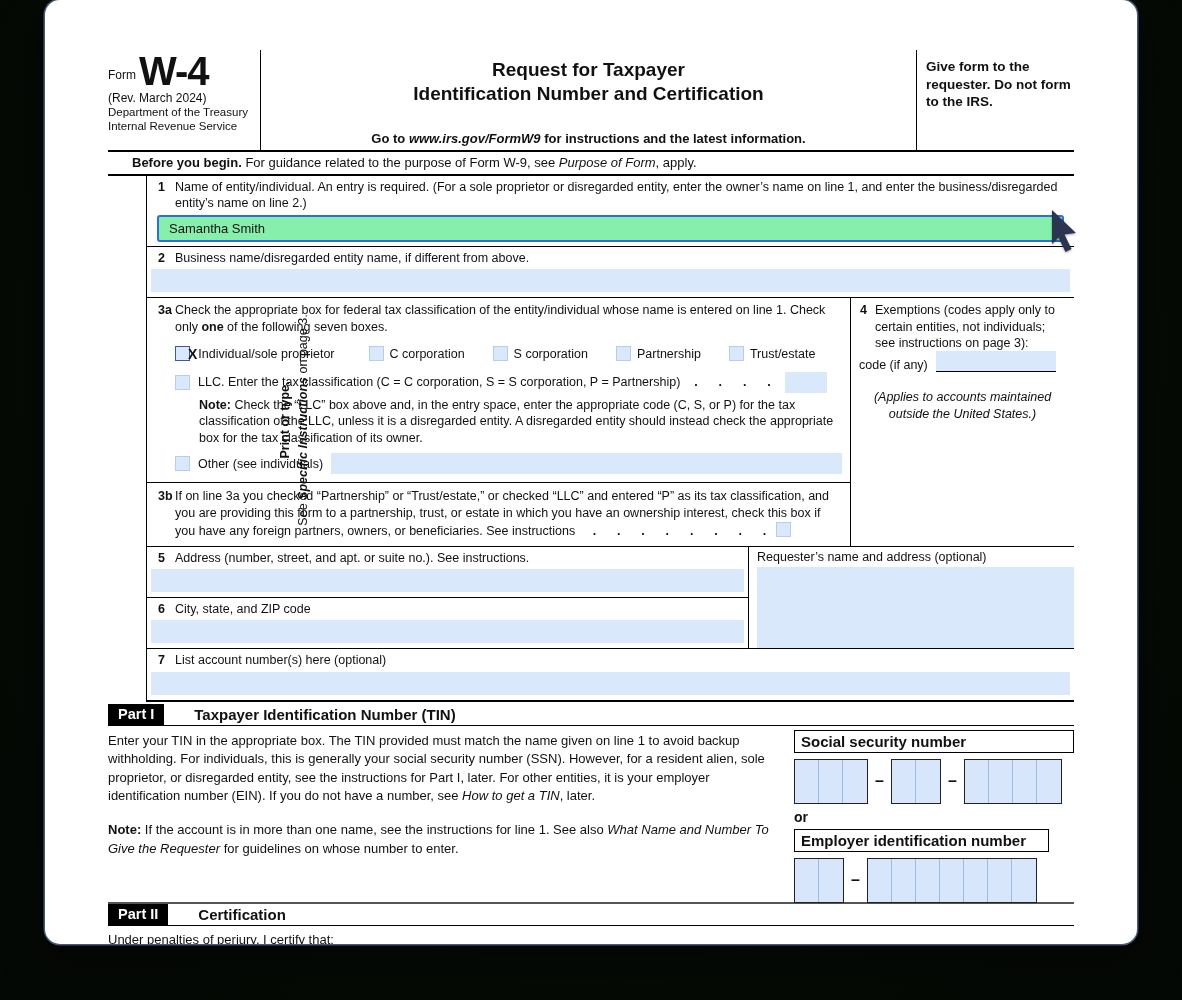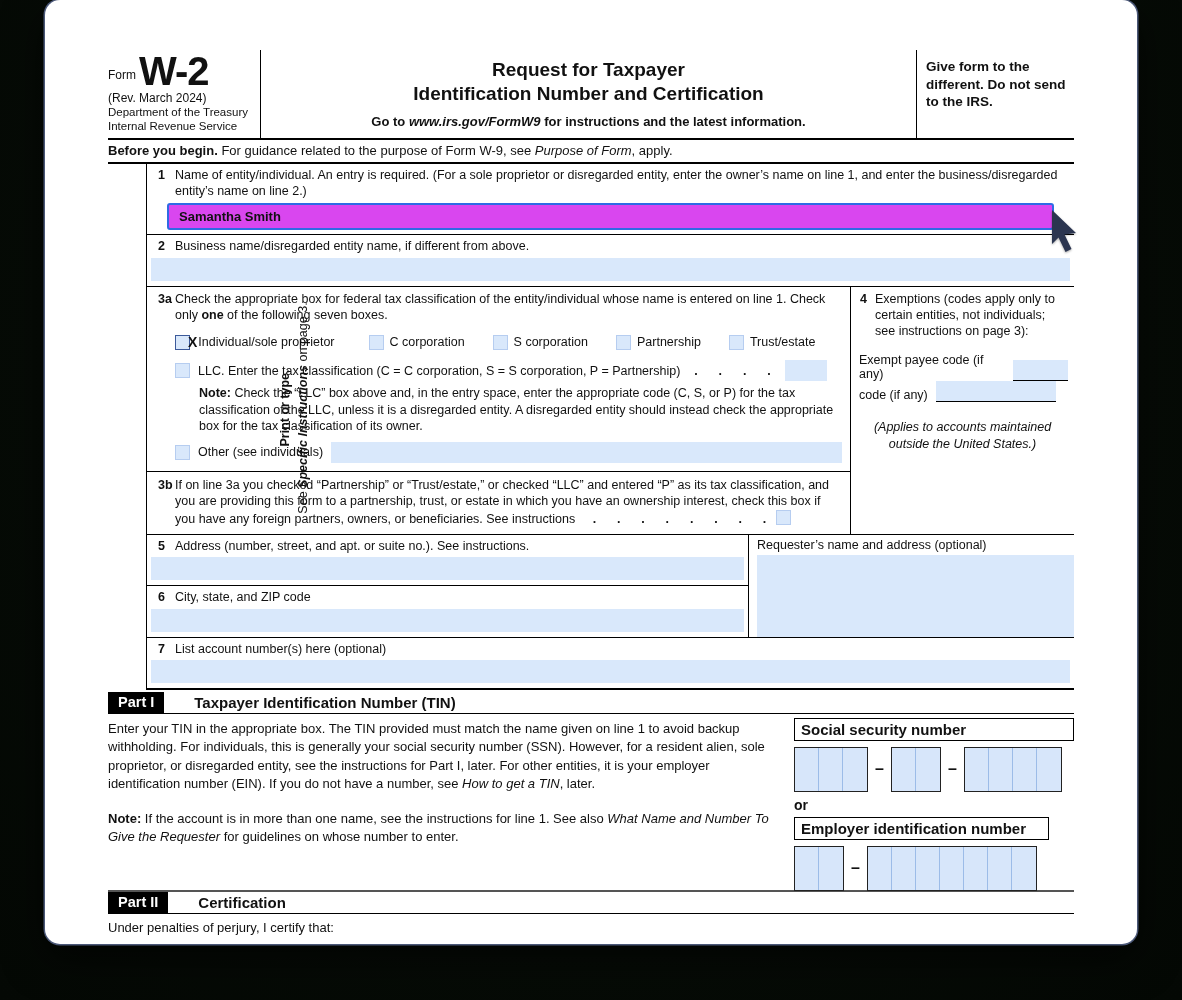--- a/index.html
+++ b/index.html
@@ -15,44 +15,44 @@
   
   .hdr { display:flex; border-bottom:2px solid #000; }
   .hdr-left { width:153px; padding:4px 6px 4px 0; border-right:1.5px solid #000; }
   .formline { display:flex; align-items:flex-end; }
   .small { font-size:12px; padding-bottom:6px; }
   .w9 { font-size:40px; font-weight:bold; letter-spacing:-1px; line-height:.85; margin-left:3px; }
   .rev { font-size:12px; margin-top:3px; }
   .dept { font-size:11.5px; line-height:1.25; }
   .hdr-mid { flex:1; border-right:1.5px solid #000; text-align:center; padding:8px 10px 4px; }
   .title { font-weight:bold; font-size:19px; line-height:1.25; }
-  .goto { font-size:13px; font-weight:bold; margin-top:8px; }
+  .goto { font-size:13px; font-weight:bold; margin-top:25px; }
   .goto .i { font-style:italic; }
   .hdr-right { width:157px; padding:8px 0 0 9px; font-weight:bold; font-size:13.5px; line-height:1.3; }
 
   
   .begin { font-size:13px; padding:3px 0 4px; border-bottom:2px solid #000; }
-  .begin b { font-weight:bold; }
+  .begin b { font-weight:bold;margin-left:24px; }
   .begin i { font-style:italic; }
 
   
   .bodygrid { display:flex; }
   .sidestrip { width:38px; position:relative; }
   .rot { position:absolute; top:225px; left:-37px; width:450px; height:38px;
          transform:rotate(-90deg); transform-origin:center;
          text-align:center; font-size:12.5px; line-height:1.4; }
   .rot .b { font-weight:bold; }
   .rot .bi { font-weight:bold; font-style:italic; }
   .rows { flex:1; border-left:1.5px solid #000; }
   .numlbl { display:grid; grid-template-columns:24px 1fr; font-size:12.5px; line-height:1.3; }
   .num { font-weight:bold; text-align:left; padding-left:7px; }
   .row { border-bottom:1.5px solid #000; }
   .row1 { padding:3px 4px 4px; }
-  .fld-name { margin:4px 16px 0; height:27px; background:#d946ef; border:2.5px solid #2e6be4;
-              border-radius:3px; font-size:13px; font-weight:bold; display:flex; align-items:center;
+  .fld-name { margin:4px 6px 0; height:27px; background:#86efac; border:2.5px solid #2e6be4;
+              border-radius:3px; font-size:13px; font-weight:normal; display:flex; align-items:center;
               padding-left:10px; }
   .row2 { padding:3px 4px 5px; }
   .bluestrip { background:#d9e8fb; height:23px; margin-top:3px; }
   .sec3 { display:flex; }
   .sec3-left { flex:1; border-right:1.5px solid #000; }
   .sec3a { padding:4px 8px 6px 4px; border-bottom:1.5px solid #000; }
   .cbrow { display:flex; align-items:center; margin:11px 0 0 24px; font-size:12.5px; }
   .cb { width:15px; height:15px; background:#d9e8fb; border:1px solid #b6cdf0; display:inline-block; flex:none; }
   .cb.checked { border:1.5px solid #3c5a9a; }
   .xmark { font-weight:bold; font-size:14px; margin:0 1px 0 -2px; }
@@ -118,36 +118,36 @@
 <body>
 
 <div class="stage">
   <div class="card">
     <div class="form">
 
       <div class="hdr">
         <div class="hdr-left">
           <div class="formline">
             <span class="small">Form</span>
-            <span class="w9">W-2</span>
+            <span class="w9">W-4</span>
           </div>
           <div class="rev">(Rev. March 2024)</div>
           <div class="dept">Department of the Treasury</div>
           <div class="dept">Internal Revenue Service</div>
         </div>
         <div class="hdr-mid">
           <div class="title">
             <span>Request for Taxpayer</span><br>
             <span>Identification Number and Certification</span>
           </div>
           <div class="goto">
             <span>Go to </span><span class="i">www.irs.gov/FormW9</span><span> for instructions and the latest information.</span>
           </div>
         </div>
-        <div class="hdr-right">Give form to the different. Do not send to the IRS.</div>
+        <div class="hdr-right">Give form to the requester. Do not form to the IRS.</div>
       </div>
 
       <div class="begin">
         <b>Before you begin.</b><span> For guidance related to the purpose of Form W-9, see </span><i>Purpose of Form</i><span>, apply.</span>
       </div>
 
       <div class="bodygrid">
         <div class="sidestrip">
           <div class="rot">
             <span class="b">Print or type.</span><br>
@@ -224,24 +224,20 @@
                 </div>
               </div>
             </div>
             <div class="sec3-right">
               <div class="exem">
                 <div class="numlbl" style="grid-template-columns:20px 1fr;">
                   <span class="num" style="padding-left:5px;">4</span>
                   <span>Exemptions (codes apply only to certain entities, not individuals; see instructions on page 3):</span>
                 </div>
               </div>
-              <div class="exline">
-                <span>Exempt payee code (if any)</span>
-                <span class="exbox"></span>
-              </div>
               <div class="fatcaline">
                 <span>code (if any)</span>
                 <span class="fatcabox"></span>
               </div>
               <div class="applies">(Applies to accounts maintained outside the United States.)</div>
             </div>
           </div>
 
           <div class="row sec56">
             <div class="sec56-left">

